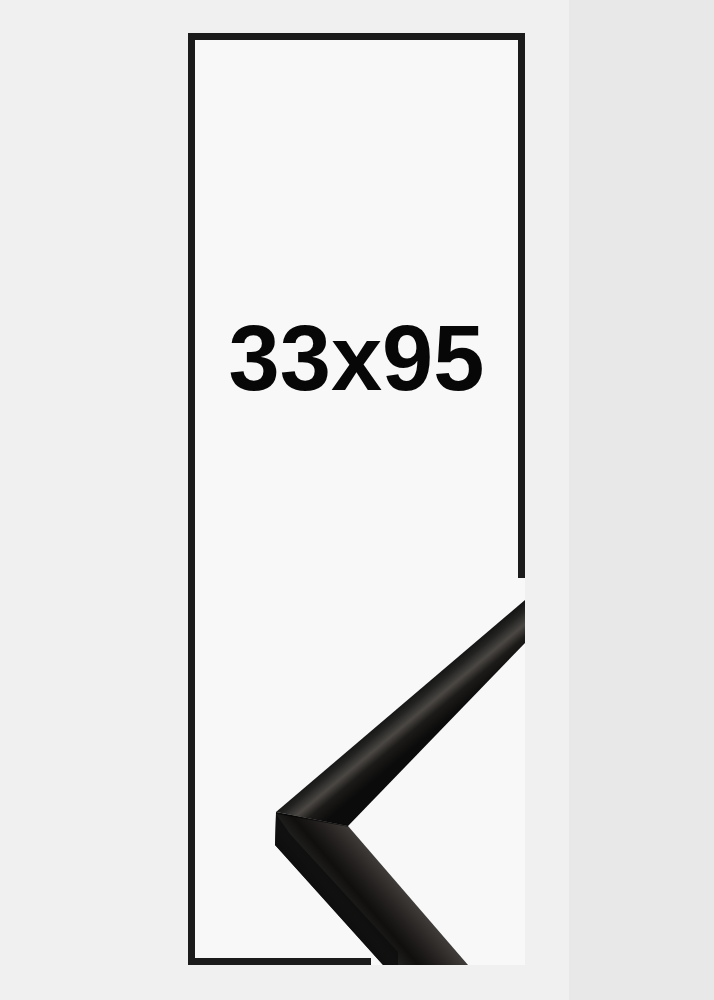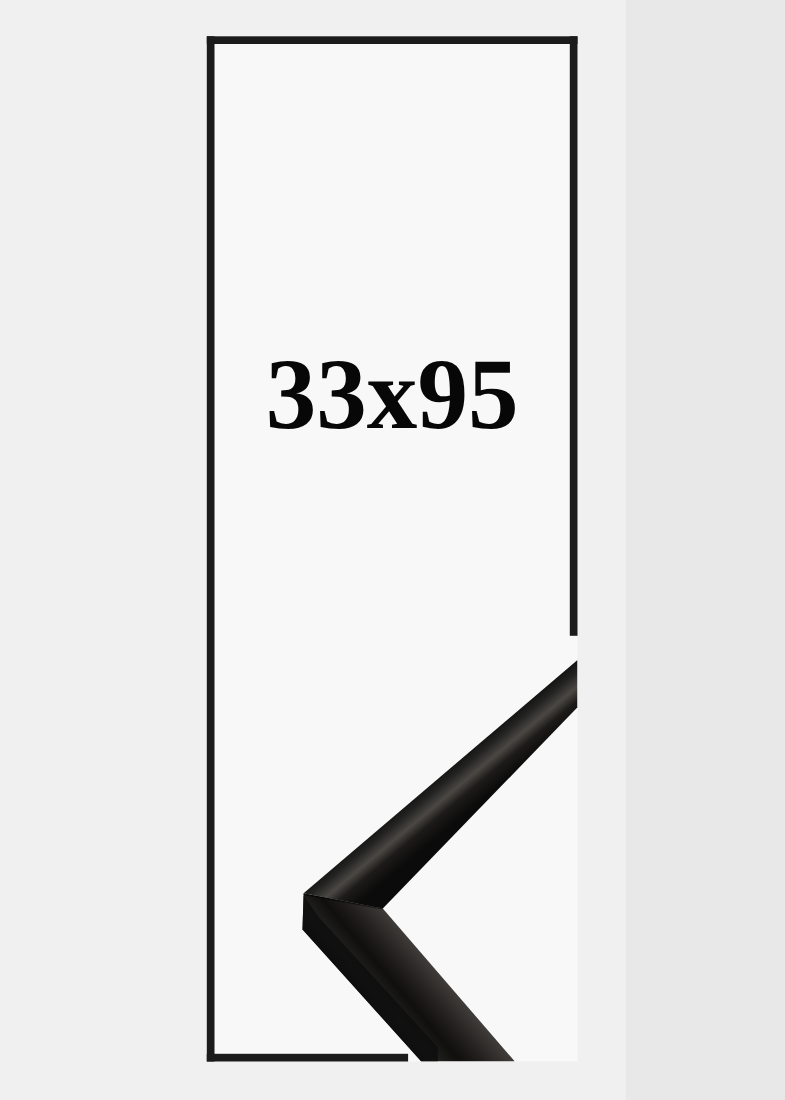--- a/index.html
+++ b/index.html
@@ -2,21 +2,21 @@
 <html><head>
 <meta charset="utf-8">
 <style>
   html, body { margin: 0; padding: 0; background: #e8e8e8; }
   .stage {
     position: relative;
     width: 569px;
     height: 1000px;
     overflow: hidden;
     background: #f0f0f1;
-    font-family: Liberation Serif, serif;
+    font-family: Liberation Sans, sans-serif;
   }
   .abs { position: absolute; }
   .panel {
     left: 188px; top: 33px; width: 337px; height: 932px;
     background: #f8f8f9;
   }
   .border-seg { background: #1b1b1b; }
   .b-top    { left: 188px; top: 33px;  width: 337px; height: 7px; }
   .b-left   { left: 188px; top: 33px;  width: 7px;   height: 932px; }
   .b-right  { left: 518px; top: 33px;  width: 7px;   height: 545px; }

